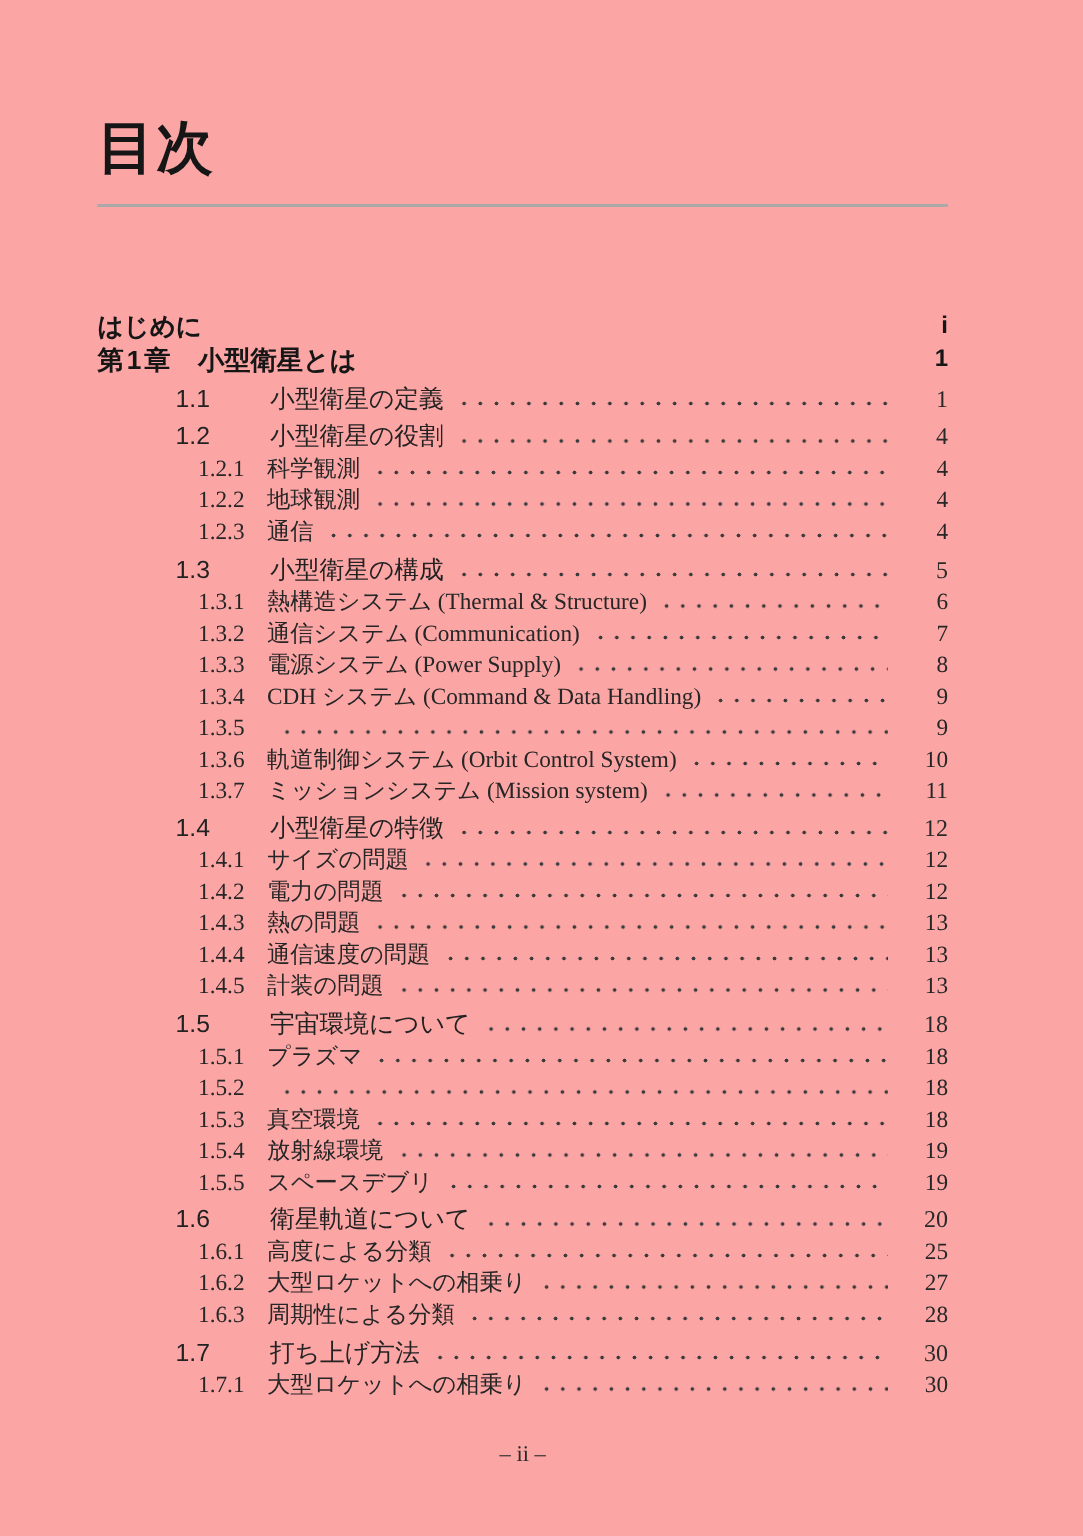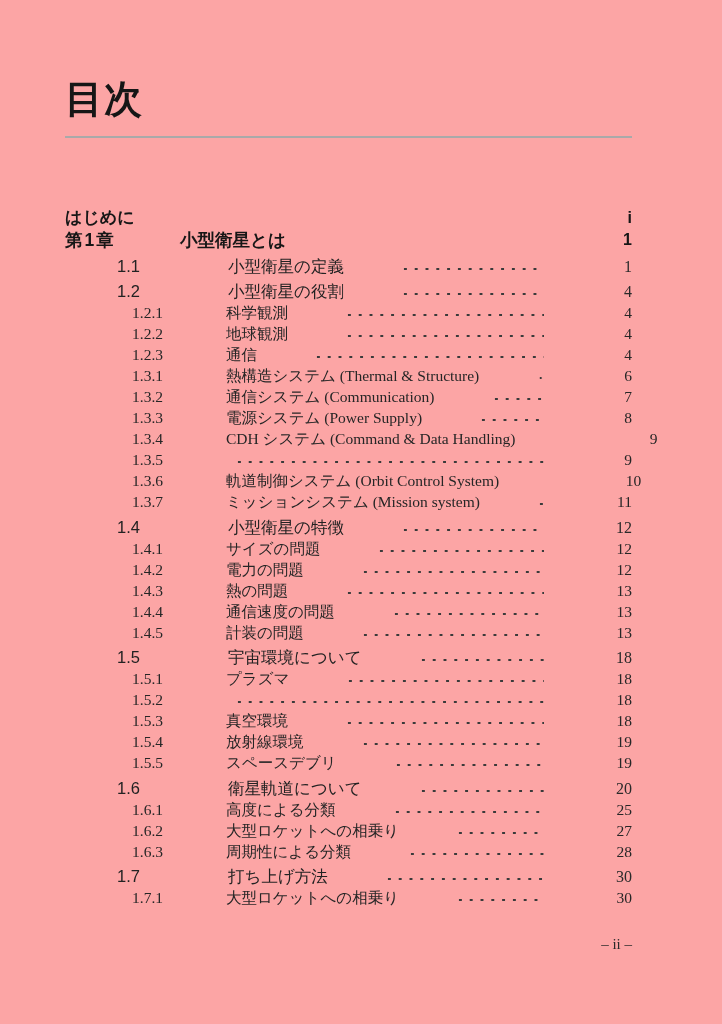--- a/index.html
+++ b/index.html
@@ -32,21 +32,20 @@
   }
   .toc {
     margin: 69px 0 0 65px;
     width: 567px;
   }
   .row {
     display: flex;
     line-height: 21px;
     font-size: 15.5px;
     color: #222222;
-    gap: 48px;
   }
   .row .num   { flex: none; white-space: nowrap; }
   .row .title { flex: none; white-space: nowrap; }
   .row .leader {
     flex: 1 1 auto;
     margin: 0 6px;
     background-image: radial-gradient(circle, #3a3a3a 1.1px, rgba(0,0,0,0) 1.45px);
     background-size: 10.8px 6px;
     background-repeat: repeat-x;
     background-position: left 2px bottom 5px;
@@ -76,21 +75,21 @@
   .row.subsection {
     font-family: "Liberation Serif", serif;
     font-size: 15.5px; color: #262626;
   }
   .row.subsection .num { margin-left: 67px; width: 46px; }
   .row.subsection .pg  { font-size: 15.5px; }
 
   .page-footer {
     margin: 28px 0 0 65px;
     width: 567px;
-    text-align: right;
+    text-align: center;
     font-family: "Liberation Serif", serif;
     font-size: 15px;
     color: #2a2a2a;
   }
 </style>
 </head>
 <body>
 
 <div class="page">
   <h1 class="doc-heading">目次</h1>
@@ -131,20 +130,26 @@
     <span class="title">地球観測</span>
     <span class="leader"></span>
     <span class="pg">4</span>
   </div>
       <div class="row subsection">
     <span class="num">1.2.3</span>
     <span class="title">通信</span>
     <span class="leader"></span>
     <span class="pg">4</span>
   </div>
+      <div class="row section">
+    <span class="num">1.3</span>
+    <span class="title">小型衛星の構成</span>
+    <span class="leader"></span>
+    <span class="pg">5</span>
+  </div>
       <div class="row subsection">
     <span class="num">1.3.1</span>
     <span class="title">熱構造システム (Thermal &amp; Structure)</span>
     <span class="leader"></span>
     <span class="pg">6</span>
   </div>
       <div class="row subsection">
     <span class="num">1.3.2</span>
     <span class="title">通信システム (Communication)</span>
     <span class="leader"></span>

